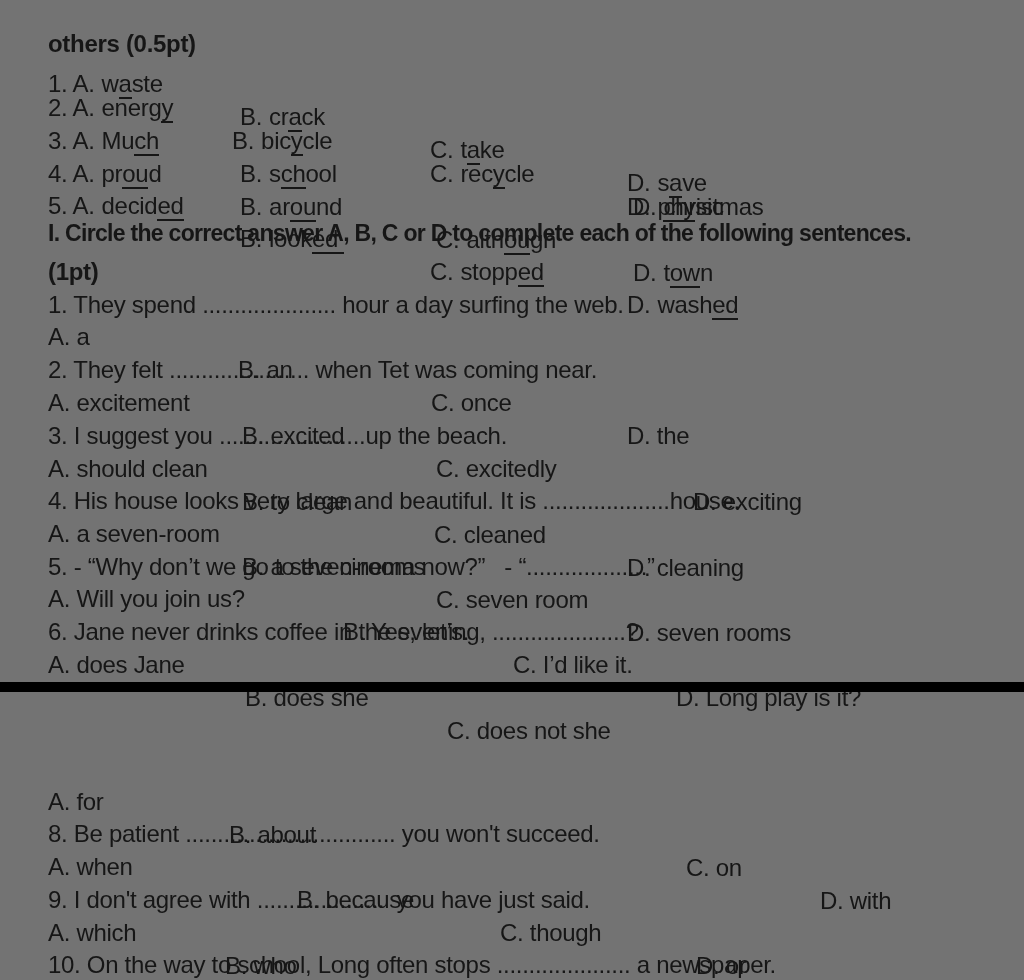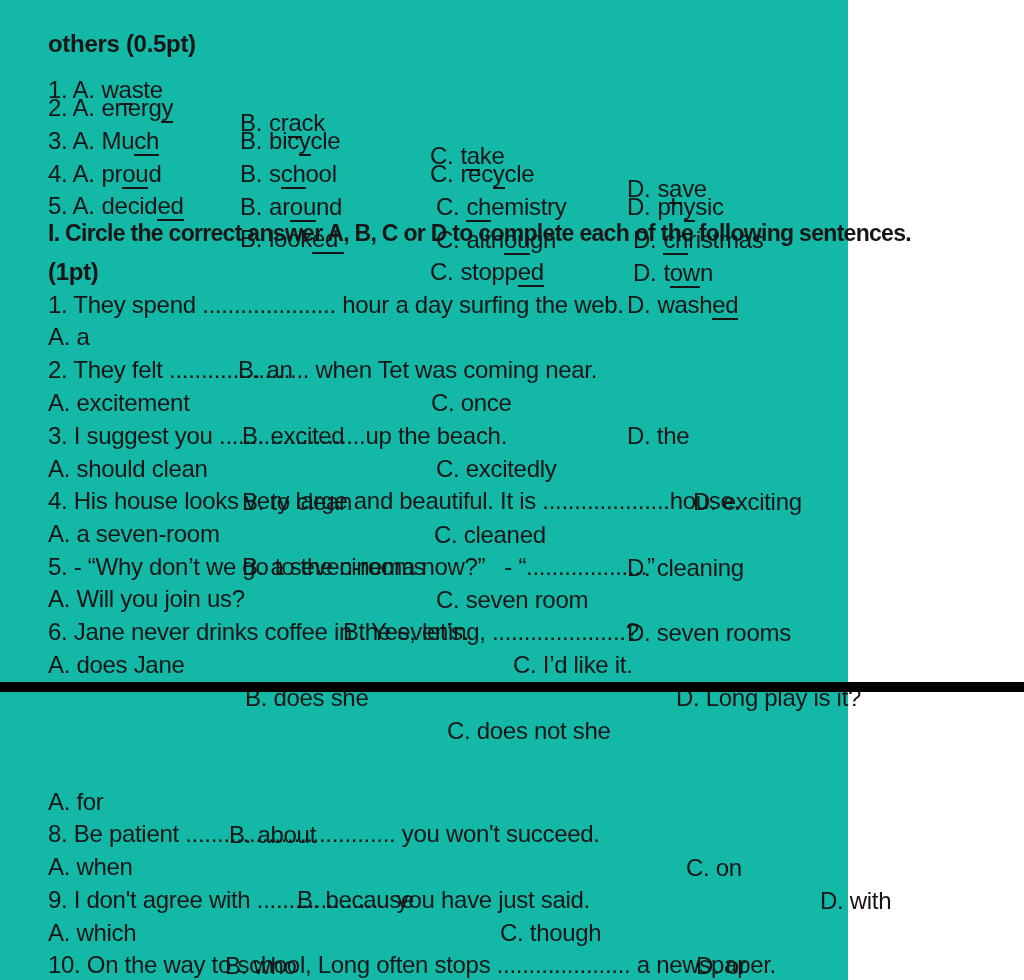--- a/index.html
+++ b/index.html
@@ -1,20 +1,20 @@
 <!DOCTYPE html>
 <html><head>
 <meta charset="utf-8">
 <style>
   html,body{margin:0;padding:0;}
   body{
     width:1024px;height:980px;background:#ffffff;overflow:hidden;
     font-family:"Liberation Sans",sans-serif;color:#161616;
   }
-  .page{position:relative;width:848px;height:980px;background:#14b8a6;}
+  .page{position:relative;width:1024px;height:980px;background:#737373;}
   .line{
     position:absolute;left:0;width:1024px;height:33px;line-height:33px;
     font-size:24px;letter-spacing:-0.3px;white-space:pre;
   }
   .txt{position:absolute;left:48px;}
   .opt{position:absolute;}
   .lbl{margin-right:7px;}
   .u{border-bottom:2px solid currentColor;white-space:pre;}
   .b{font-weight:bold;}
   .title{font-size:23px;letter-spacing:-0.7px;}
@@ -22,38 +22,37 @@
 </style>
 </head>
 <body>
 
 <div class="page">
 
   <div class="line b" style="top:-6px">
     <span class="txt">others (0.5pt)</span>
   </div>
 
-  <div class="line" style="top:40px">
+  <div class="line" style="top:34px">
     <span class="opt" style="left:48px"><span class="lbl">1. A.</span><span>w</span><span class="u">a</span><span>ste</span></span>
     <span class="opt" style="left:240px"><span class="lbl">B.</span><span>cr</span><span class="u">a</span><span>ck</span></span>
     <span class="opt" style="left:430px"><span class="lbl">C.</span><span>t</span><span class="u">a</span><span>ke</span></span>
     <span class="opt" style="left:627px"><span class="lbl">D.</span><span>s</span><span class="u">a</span><span>ve</span></span>
   </div>
 
   <div class="line" style="top:58px">
     <span class="opt" style="left:48px"><span class="lbl">2. A.</span><span>energ</span><span class="u">y</span><span></span></span>
-    <span class="opt" style="left:240px"><span class="lbl">B.</span><span>bic</span><span class="u">y</span><span>cle</span></span>
+    <span class="opt" style="left:232px"><span class="lbl">B.</span><span>bic</span><span class="u">y</span><span>cle</span></span>
     <span class="opt" style="left:430px"><span class="lbl">C.</span><span>rec</span><span class="u">y</span><span>cle</span></span>
     <span class="opt" style="left:627px"><span class="lbl">D.</span><span>ph</span><span class="u">y</span><span>sic</span></span>
   </div>
 
   <div class="line" style="top:91px">
     <span class="opt" style="left:48px"><span class="lbl">3. A.</span><span>Mu</span><span class="u">ch</span><span></span></span>
     <span class="opt" style="left:240px"><span class="lbl">B.</span><span>s</span><span class="u">ch</span><span>ool</span></span>
-    <span class="opt" style="left:436px"><span class="lbl">C.</span><span></span><span class="u">ch</span><span>emistry</span></span>
     <span class="opt" style="left:633px"><span class="lbl">D.</span><span></span><span class="u">ch</span><span>ristmas</span></span>
   </div>
 
   <div class="line" style="top:124px">
     <span class="opt" style="left:48px"><span class="lbl">4. A.</span><span>pr</span><span class="u">ou</span><span>d</span></span>
     <span class="opt" style="left:240px"><span class="lbl">B.</span><span>ar</span><span class="u">ou</span><span>nd</span></span>
     <span class="opt" style="left:436px"><span class="lbl">C.</span><span>alth</span><span class="u">ou</span><span>gh</span></span>
     <span class="opt" style="left:633px"><span class="lbl">D.</span><span>t</span><span class="u">ow</span><span>n</span></span>
   </div>
 

